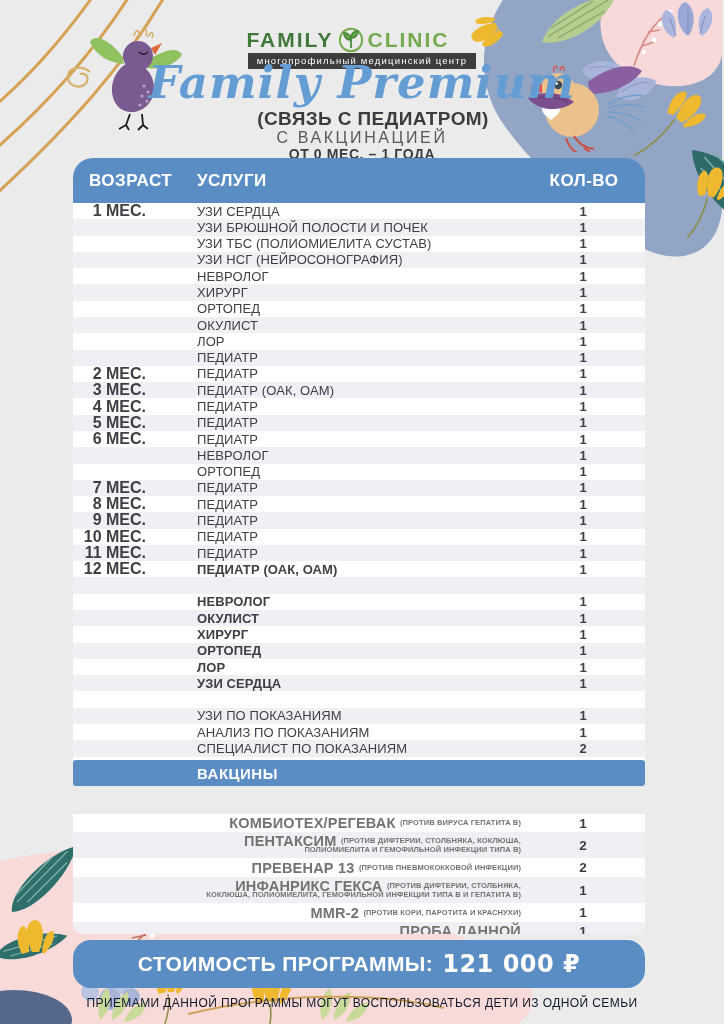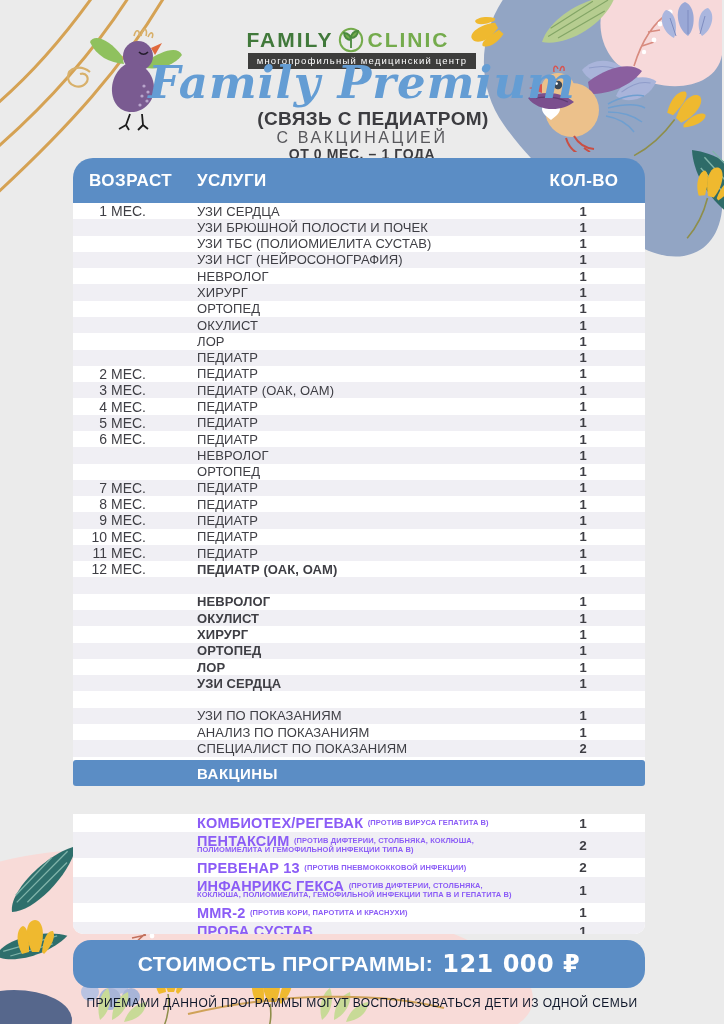--- a/index.html
+++ b/index.html
@@ -27,34 +27,34 @@
   
   .card{position:absolute;left:73px;width:572px;background:#ffffff;}
   .thead{position:absolute;left:73px;top:158px;width:572px;height:45px;background:#5b8dc5;border-radius:20px 20px 0 0;}
   .thead span{position:absolute;top:13px;color:#ffffff;font-size:17px;font-weight:700;letter-spacing:.5px;}
   .h-age{left:16px;}
   .h-service{left:124px;}
   .h-qty{left:449px;width:124px;text-align:center;}
   .tbody{top:203px;height:570px;border-radius:0 0 10px 10px;overflow:hidden;}
   .trow{display:flex;align-items:center;height:16.29px;line-height:1;}
   .trow:nth-of-type(even){background:#f0eff4;}
-  .cell-age{flex:0 0 73px;text-align:right;font-size:14px;font-weight:400;color:#3e3e44;}
+  .cell-age{flex:0 0 73px;text-align:right;font-size:16px;font-weight:700;color:#3e3e44;}
   .cell-service{flex:1;padding-left:51px;font-size:13px;font-weight:400;color:#3e3e44;letter-spacing:.1px;}
   .cell-qty{flex:0 0 124px;text-align:center;font-size:13px;font-weight:700;color:#3e3e44;}
   .trow.bold .cell-service,.trow.bold .cell-qty{font-weight:700;}
 
   
   .vhead{position:absolute;left:73px;top:760px;width:572px;height:26px;background:#5b8dc5;border-radius:3px;}
   .vhead span{position:absolute;left:124px;top:5px;color:#ffffff;font-size:15px;font-weight:700;letter-spacing:.5px;}
   .vbody{top:814px;height:120px;border-radius:0 0 10px 10px;overflow:hidden;}
   .vrow{display:flex;align-items:center;min-height:18px;height:18px;}
   .vrow:nth-of-type(even){background:#f0eff4;}
   .vrow.tall{height:26px;}
   .vrow:nth-of-type(3),.vrow:nth-of-type(5){height:19px;}
-  .v-name{flex:1;padding-left:124px;color:#8b5cf6;line-height:8.5px;}
+  .v-name{flex:1;padding-left:124px;color:#737373;line-height:8.5px;text-align:right;}
   .v-name b{font-size:14.5px;letter-spacing:.2px;vertical-align:middle;}
   .v-sub{font-size:7.5px;font-weight:700;letter-spacing:.1px;vertical-align:middle;}
   .vrow .cell-qty{font-size:13.5px;}
 
   
   .price-bar{position:absolute;left:73px;top:940px;width:572px;height:48px;background:#5b8dc5;border-radius:18px;
     display:flex;align-items:center;justify-content:center;gap:9px;color:#ffffff;}
   .price-label{font-size:21px;font-weight:700;letter-spacing:.4px;}
   .price-value{font-size:24px;font-weight:800;font-family:"DejaVu Sans","Liberation Sans",sans-serif;letter-spacing:.5px;}
   .footer-note{position:absolute;top:996px;left:0;width:724px;text-align:center;font-size:12px;font-weight:400;
@@ -467,21 +467,21 @@
           <span class="v-name"><b>ИНФАНРИКС ГЕКСА</b> <span class="v-sub">(ПРОТИВ ДИФТЕРИИ, СТОЛБНЯКА, КОКЛЮША, ПОЛИОМИЕЛИТА, ГЕМОФИЛЬНОЙ ИНФЕКЦИИ ТИПА В И ГЕПАТИТА В)</span></span>
           <span class="cell-qty">1</span>
         </div>
 
         <div class="vrow">
           <span class="v-name"><b>MMR-2</b> <span class="v-sub">(ПРОТИВ КОРИ, ПАРОТИТА И КРАСНУХИ)</span></span>
           <span class="cell-qty">1</span>
         </div>
 
         <div class="vrow">
-          <span class="v-name"><b>ПРОБА СУСТАВ</b> <span class="v-sub"></span></span>
+          <span class="v-name"><b>ПРОБА ДАННОЙ</b> <span class="v-sub"></span></span>
           <span class="cell-qty">1</span>
         </div>
       </div>
 
     <div class="price-bar">
       <span class="price-label">СТОИМОСТЬ ПРОГРАММЫ:</span>
       <span class="price-value">121 000 ₽</span>
     </div>
 
     <div class="footer-note">ПРИЕМАМИ ДАННОЙ ПРОГРАММЫ МОГУТ ВОСПОЛЬЗОВАТЬСЯ ДЕТИ ИЗ ОДНОЙ СЕМЬИ</div>

